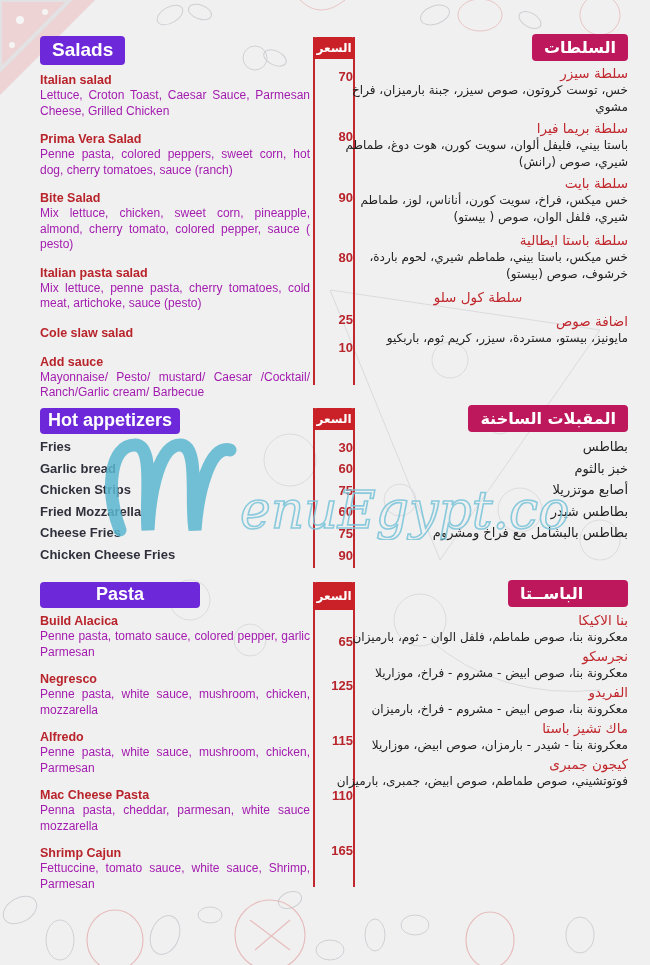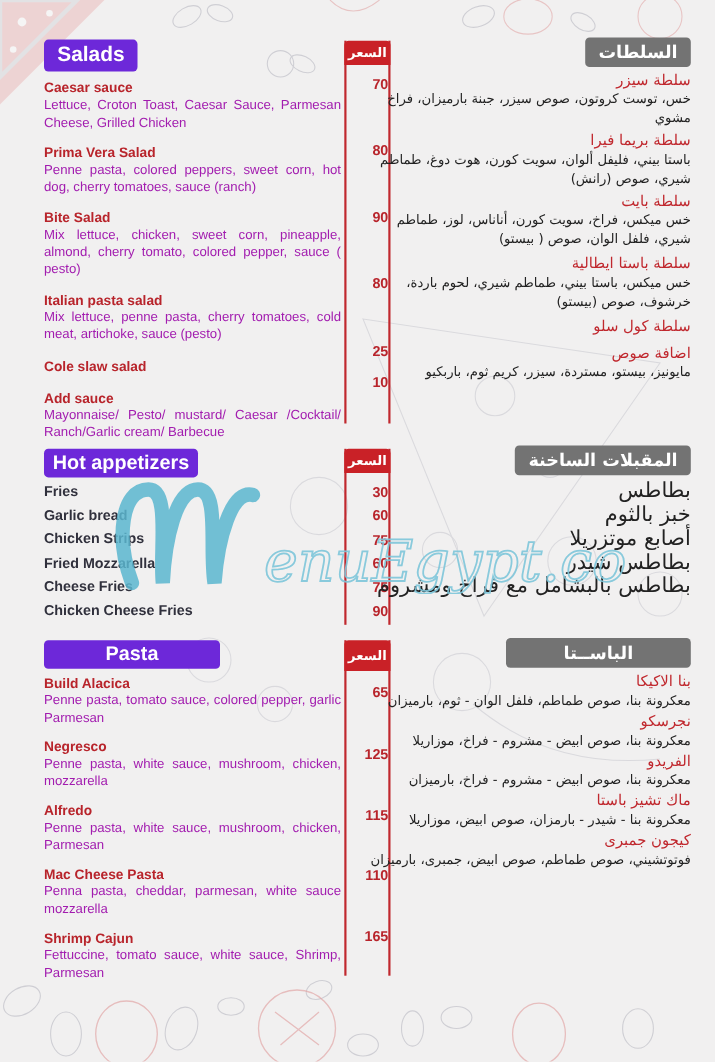--- a/index.html
+++ b/index.html
@@ -15,29 +15,29 @@
 
   .section { position: absolute; left: 0; width: 650px; }
   .en-col { position: absolute; left: 40px; width: 270px; }
   .ar-col { position: absolute; right: 22px; width: 300px; direction: rtl; text-align: right; font-family: "DejaVu Sans", sans-serif; }
 
   .title-en {
     display: inline-block; background: #6d28d9; color: #fff; font-weight: bold;
     border-radius: 4px; padding: 3px 12px 4px 12px; font-size: 19px;
   }
   .title-ar {
-    display: inline-block; background: #737373; color: #fff; font-weight: bold;
+    display: inline-block; background: #be185d; color: #fff; font-weight: bold;
     border-radius: 4px; padding: 4px 12px; font-size: 16px;
   }
   .item-name-en { color: #b8242b; font-weight: bold; font-size: 12.5px; line-height: 15px; }
   .item-desc-en { color: #a21caf; font-size: 12px; line-height: 15.5px; text-align: justify; }
   .item-name-ar { color: #c0282e; font-size: 13.5px; line-height: 17px; }
   .item-desc-ar { color: #222; font-size: 12px; line-height: 17px; }
   .plain-en { color: #30303c; font-weight: bold; font-size: 13px; height: 21.5px; line-height: 21.5px; }
-  .plain-ar { color: #222; font-size: 19px; height: 21.5px; line-height: 21.5px; }
+  .plain-ar { color: #222; font-size: 13px; height: 21.5px; line-height: 21.5px; }
 
   .price-col {
     position: absolute; left: 313px; width: 42px;
     border-left: 2px solid #c0282e; border-right: 2px solid #c0282e;
   }
   .price-head {
     background: #c92127; color: #fff; font-size: 12px; text-align: center;
     height: 22px; line-height: 22px; border-radius: 4px 4px 0 0;
     margin: 0 -2px; font-family: "DejaVu Sans", sans-serif; font-weight: bold;
   }
@@ -105,21 +105,21 @@
   </g>
 </svg>
 
 <div class="page">
 
   <div class="section" style="top:0;">
     <div class="en-col" style="top:36px;">
       <div class="title-en">Salads</div>
 
       <div style="margin-top:8px;">
-        <div class="item-name-en">Caesar sauce</div>
+        <div class="item-name-en">Italian salad</div>
         <div class="item-desc-en">Lettuce, Croton Toast, Caesar Sauce, Parmesan Cheese, Grilled Chicken</div>
       </div>
       <div style="margin-top:13px;">
         <div class="item-name-en">Prima Vera Salad</div>
         <div class="item-desc-en">Penne pasta, colored peppers, sweet corn, hot dog, cherry tomatoes, sauce (ranch)</div>
       </div>
       <div style="margin-top:13px;">
         <div class="item-name-en">Bite Salad</div>
         <div class="item-desc-en">Mix lettuce, chicken, sweet corn, pineapple, almond, cherry tomato, colored pepper, sauce ( pesto)</div>
       </div>
@@ -157,21 +157,21 @@
         <div class="item-desc-ar">باستا بيني، فليفل ألوان، سويت كورن، هوت دوغ، طماطم شيري، صوص (رانش)</div>
       </div>
       <div style="margin-top:4px;">
         <div class="item-name-ar">سلطة بايت</div>
         <div class="item-desc-ar">خس ميكس، فراخ، سويت كورن، أناناس، لوز، طماطم شيري، فلفل الوان، صوص ( بيستو)</div>
       </div>
       <div style="margin-top:6px;">
         <div class="item-name-ar">سلطة باستا ايطالية</div>
         <div class="item-desc-ar">خس ميكس، باستا بيني، طماطم شيري، لحوم باردة، خرشوف، صوص (بيستو)</div>
       </div>
-      <div style="margin-top:6px;">
+      <div style="margin-top:6px;text-align:center;">
         <div class="item-name-ar">سلطة كول سلو</div>
       </div>
       <div style="margin-top:7px;">
         <div class="item-name-ar">اضافة صوص</div>
         <div class="item-desc-ar">مايونيز، بيستو، مستردة، سيزر، كريم ثوم، باربكيو</div>
       </div>
     </div>
   </div>
 
   <div class="section" style="top:0;">
@@ -230,29 +230,29 @@
         <div class="item-desc-en">Penna pasta, cheddar, parmesan, white sauce mozzarella</div>
       </div>
       <div style="margin-top:12px;">
         <div class="item-name-en">Shrimp Cajun</div>
         <div class="item-desc-en">Fettuccine, tomato sauce, white sauce, Shrimp, Parmesan</div>
       </div>
     </div>
 
     <div class="price-col" style="top:582px; height:305px;">
       <div class="price-head" style="height:28px; line-height:28px;">السعر</div>
-      <div class="price" style="top:40px;">65</div>
+      <div class="price" style="top:52px;">65</div>
       <div class="price" style="top:96px;">125</div>
       <div class="price" style="top:151px;">115</div>
       <div class="price" style="top:206px;">110</div>
       <div class="price" style="top:261px;">165</div>
     </div>
 
     <div class="ar-col" style="top:580px;">
-      <div class="title-ar" style="width:168px; text-align:center;">الباســتا</div>
+      <div class="title-ar" style="width:120px; text-align:left;">الباســتا</div>
       <div style="margin-top:5px;">
         <div class="item-name-ar">بنا الاكيكا</div>
         <div class="item-desc-ar">معكرونة بنا، صوص طماطم، فلفل الوان - ثوم، بارميزان</div>
       </div>
       <div style="margin-top:2px;">
         <div class="item-name-ar">نجرسكو</div>
         <div class="item-desc-ar">معكرونة بنا، صوص ابيض - مشروم - فراخ، موزاريلا</div>
       </div>
       <div style="margin-top:2px;">
         <div class="item-name-ar">الفريدو</div>

